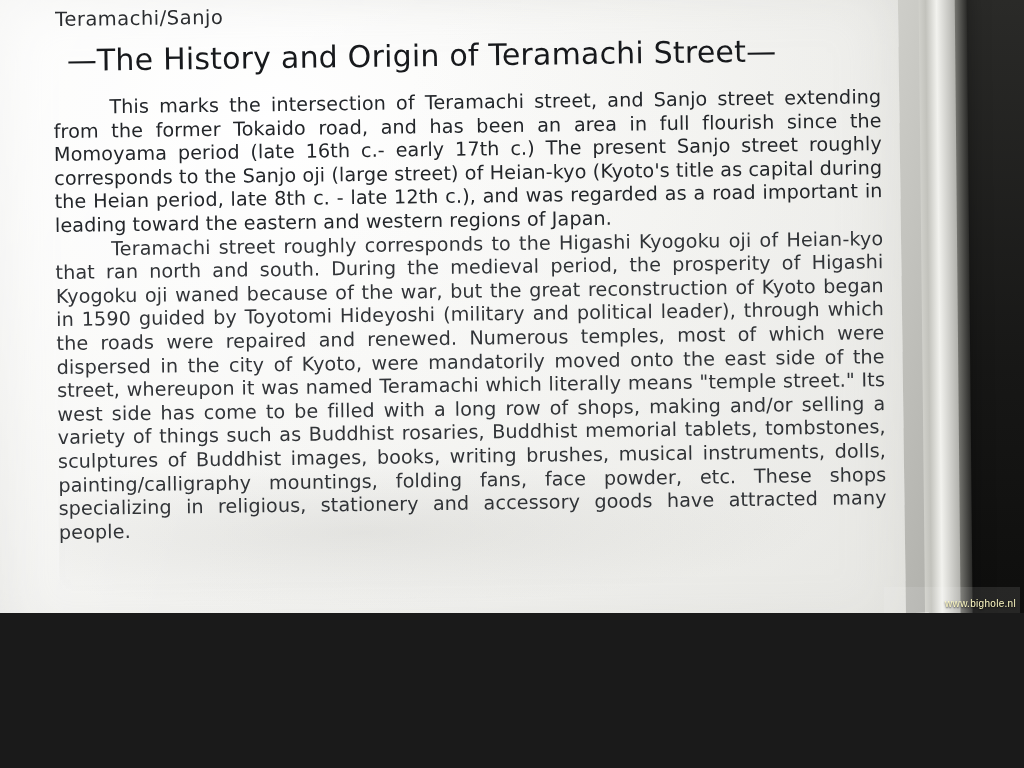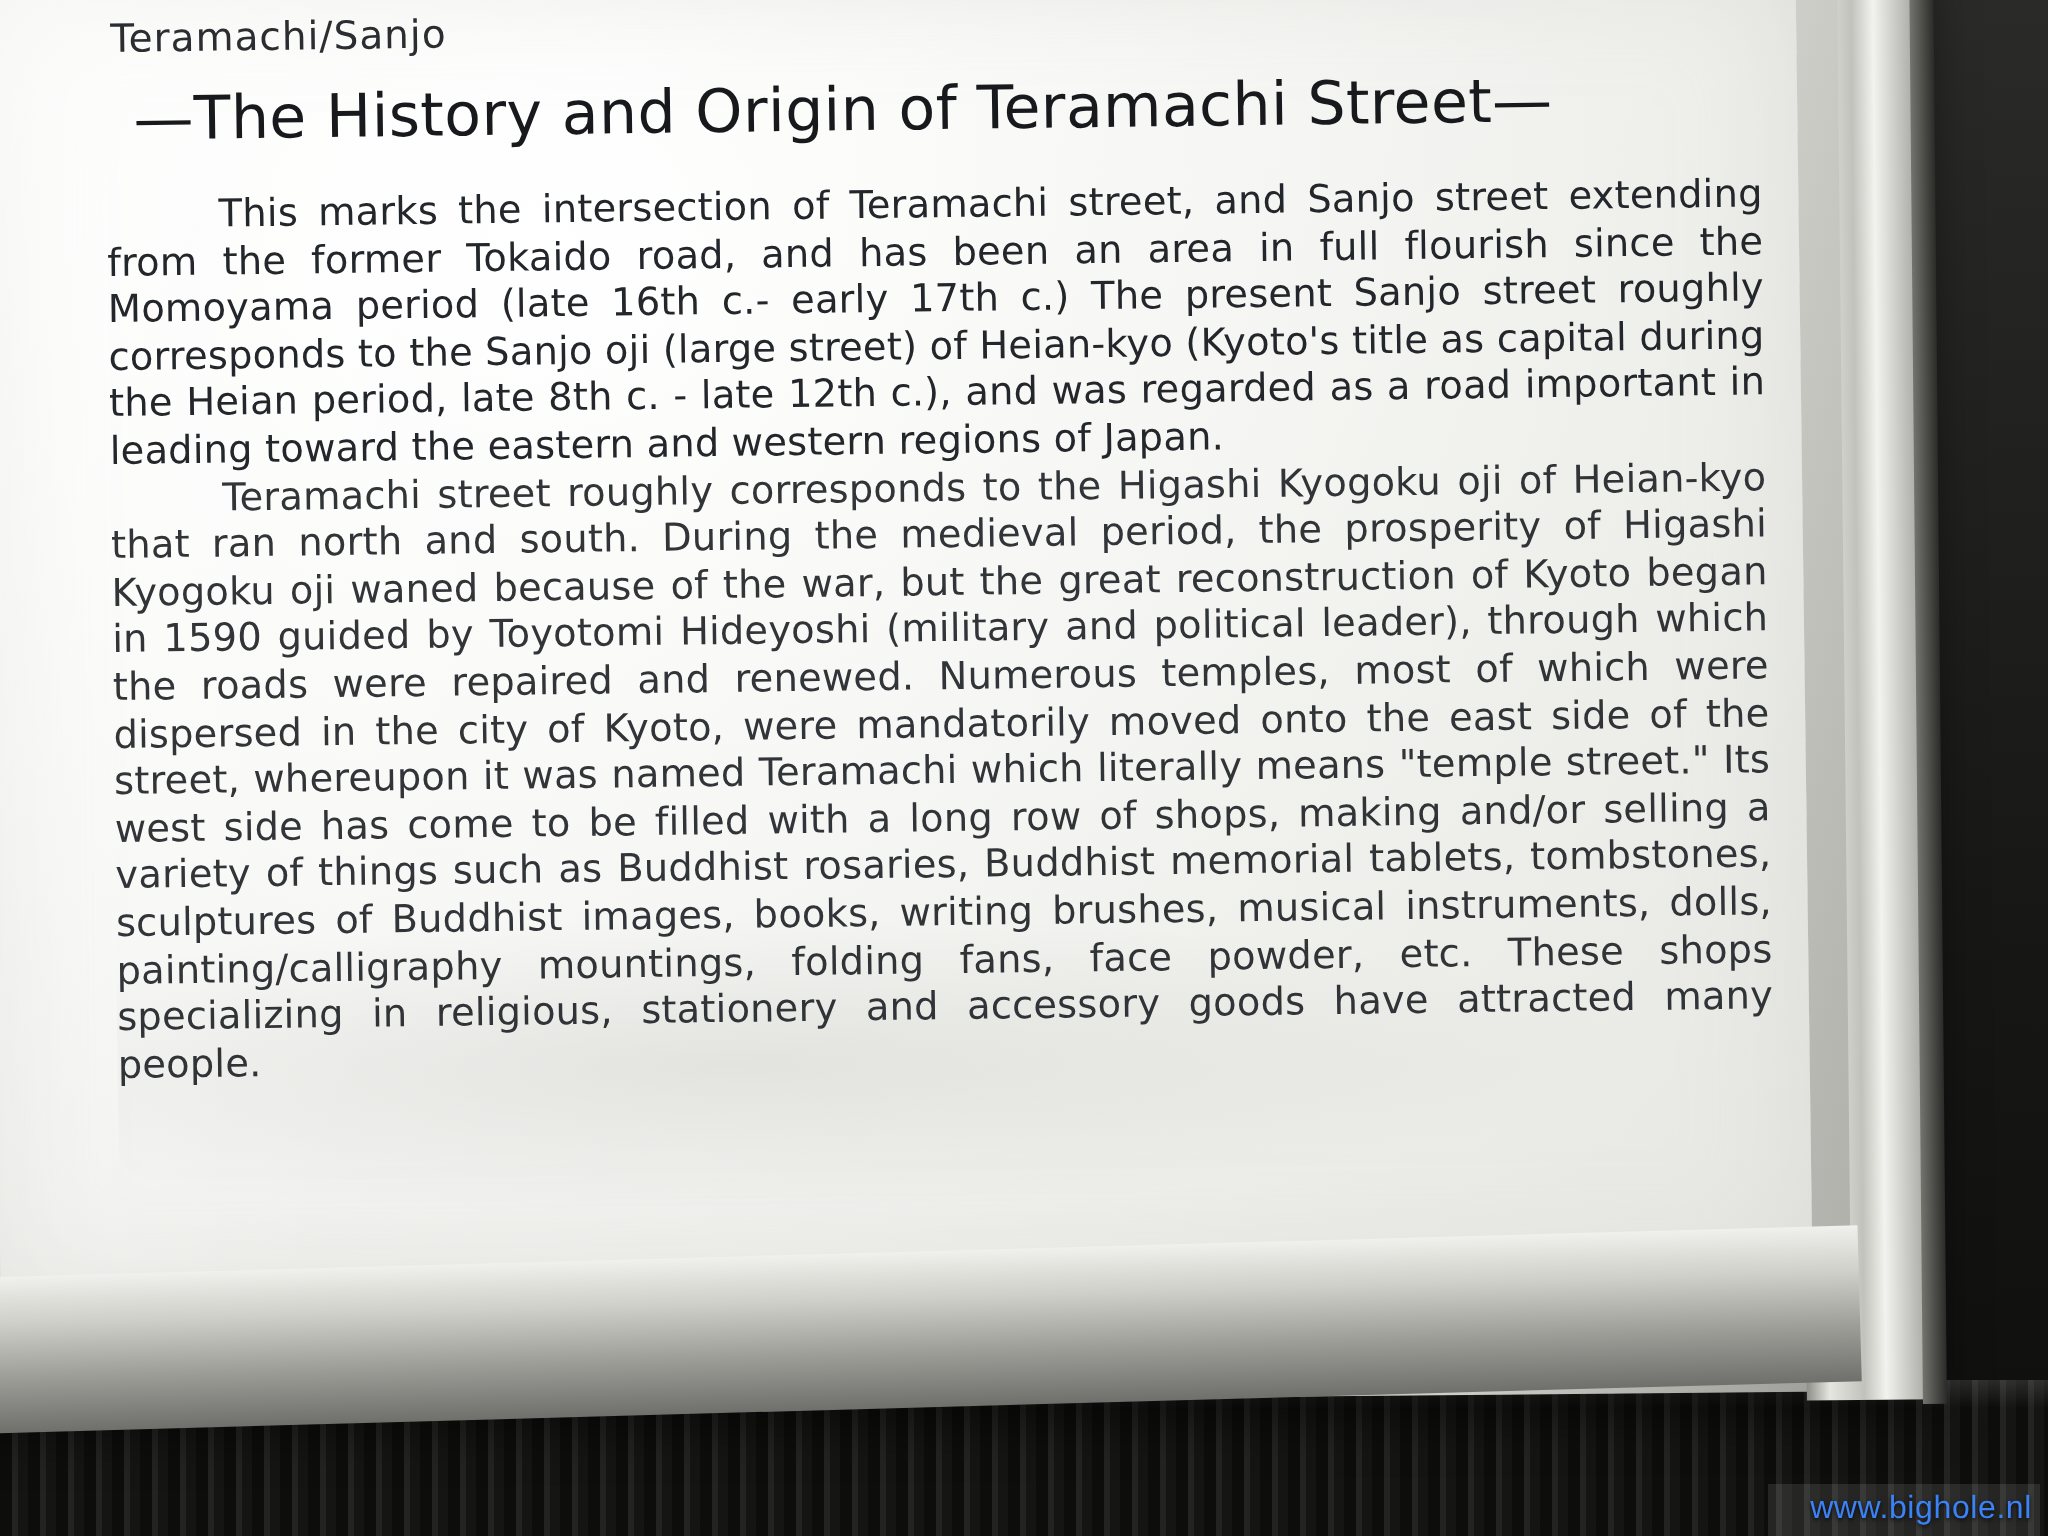--- a/index.html
+++ b/index.html
@@ -3,21 +3,21 @@
 <meta charset="utf-8">
 <style>
   html, body {
     margin: 0;
     padding: 0;
     background: #1a1a1a;
   }
   #shot {
     position: relative;
     width: 1024px;
-    height: 768px;
+    height: 613px;
     overflow: hidden;
     background: #20201e;
     font-family: "DejaVu Sans", sans-serif;
   }
 
   
   .wall {
     position: absolute;
     inset: 0;
     background:
@@ -154,22 +154,22 @@
 
   
   .fade-low { opacity: .93; }
 
   
   .watermark {
     position: absolute;
     right: 8px;
     bottom: 4px;
     font-family: "Liberation Sans", sans-serif;
-    font-size: 16px;
-    color: #3b82f6;
+    font-size: 10px;
+    color: #fef9c3;
     letter-spacing: .3px;
     text-shadow: 0 1px 2px rgba(0,0,0,.8);
   }
   .wm-box {
     position: absolute;
     right: 4px;
     bottom: 0px;
     width: 136px;
     height: 26px;
     background: rgba(255,255,255,.10);

